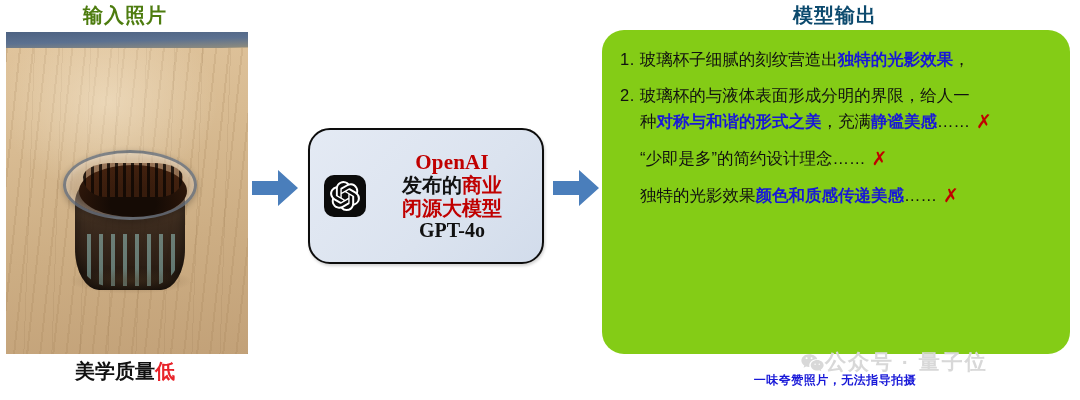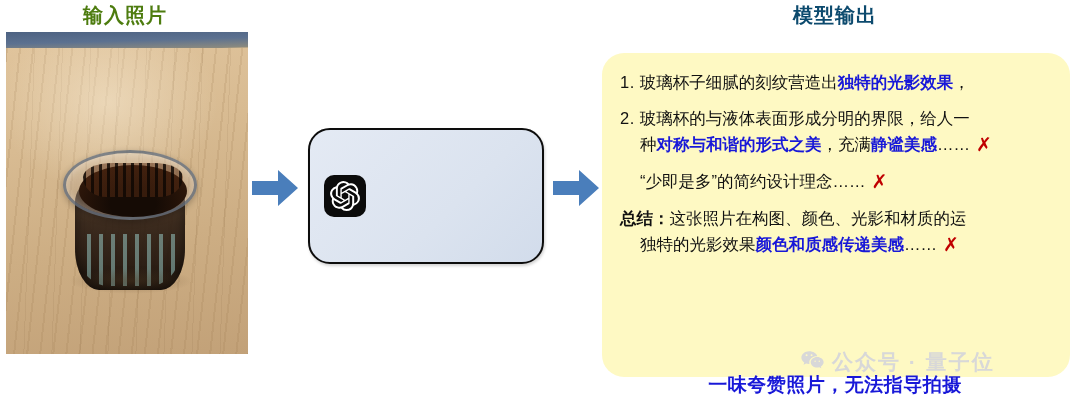--- a/index.html
+++ b/index.html
@@ -142,53 +142,52 @@
   
   .col-output-title {
     position: absolute; left: 600px; top: 2px; width: 470px;
     text-align: center;
     font-size: 20px; font-weight: bold; color: #0c4a6e;
     letter-spacing: 1px;
   }
   .output-panel {
     position: absolute; left: 602px; top: 30px;
     width: 468px; height: 324px;
-    background: #fef9c3;
+    background: #84cc16;
     border-radius: 22px;
     padding: 16px 16px 10px 18px;
-    margin-top: 23px;
   }
   .out-item { margin-bottom: 10px; }
   .out-line {
     font-size: 16.5px; line-height: 26px; color: #111;
     white-space: nowrap;
   }
   .out-line.indent { padding-left: 20px; }
   .num { letter-spacing: .5px; }
   .hl-blue { color: #1818d8; font-weight: bold; }
   .lbl-bold { font-weight: bold; color: #111; }
   .xmark {
     color: #c00000; font-weight: bold; font-size: 19px;
     margin-left: 6px; vertical-align: -1px;
   }
   .summary { margin-top: 6px; }
 
   
   .watermark {
     position: absolute; left: 800px; top: 348px;
-    display: flex; align-items: flex-start; gap: 7px;
+    display: flex; align-items: flex-end; 
     color: #d8d8d8; font-size: 21px; font-weight: bold;
     letter-spacing: 2px; white-space: nowrap;
   }
   .watermark svg { width: 25px; height: 25px; flex: 0 0 25px; }
 
   .bottom-note {
     position: absolute; left: 600px; top: 372px; width: 470px;
     text-align: center;
-    font-size: 19px; font-weight: bold; color: #1818d8;
+    font-size: 12px; font-weight: bold; color: #1818d8;
     letter-spacing: .5px;
   }
 </style>
 </head>
 <body>
 
 <div id="root">
 
   <div class="col-input-title">输入照片</div>
 
@@ -199,32 +198,49 @@
       <div class="cup-body"></div>
       <div class="cup-facets"></div>
       <div class="cup-shadow"></div>
       <div class="cup-rim">
         <div class="cup-liquid"></div>
         <div class="cup-spikes"></div>
       </div>
     </div>
   </div>
 
+  <div class="col-input-caption">
+    <span>美学质量</span><span class="hl-red">低</span>
+  </div>
 
   <div class="arrow arrow-1">
     <svg viewBox="0 0 46 40" aria-hidden="true">
       <path d="M0 13 H26 V2 L46 20 L26 38 V27 H0 Z" fill="currentColor"></path>
     </svg>
   </div>
 
   <div class="model-box">
     <div class="openai-mark">
       <svg viewBox="0 0 24 24" aria-hidden="true">
         <path fill="#ffffff" d="M22.28 9.82a5.98 5.98 0 0 0-.52-4.91 6.05 6.05 0 0 0-6.51-2.9A6.07 6.07 0 0 0 4.98 4.18a5.98 5.98 0 0 0-3.998 2.9 6.05 6.05 0 0 0 .743 7.097 5.98 5.98 0 0 0 .51 4.911 6.05 6.05 0 0 0 6.515 2.9A5.98 5.98 0 0 0 13.26 24a6.06 6.06 0 0 0 5.772-4.206 5.99 5.99 0 0 0 3.997-2.9 6.06 6.06 0 0 0-.747-7.073zM13.26 22.43a4.48 4.48 0 0 1-2.876-1.04l.142-.08 4.778-2.758a.79.79 0 0 0 .392-.681v-6.737l2.02 1.168a.07.07 0 0 1 .039.052v5.583a4.5 4.5 0 0 1-4.495 4.494zM3.6 18.304a4.47 4.47 0 0 1-.535-3.014l.142.085 4.783 2.759a.77.77 0 0 0 .78 0l5.843-3.369v2.332a.08.08 0 0 1-.033.062L9.74 19.95a4.5 4.5 0 0 1-6.14-1.646zM2.34 7.896a4.49 4.49 0 0 1 2.366-1.973V11.6a.77.77 0 0 0 .388.676l5.815 3.355-2.02 1.168a.08.08 0 0 1-.071 0l-4.83-2.786A4.5 4.5 0 0 1 2.34 7.872zm16.597 3.855-5.833-3.387L15.119 7.2a.08.08 0 0 1 .071 0l4.83 2.791a4.494 4.494 0 0 1-.676 8.105v-5.678a.79.79 0 0 0-.407-.667zm2.01-3.023-.141-.085-4.774-2.782a.78.78 0 0 0-.785 0L9.409 9.23V6.897a.07.07 0 0 1 .028-.061l4.83-2.787a4.5 4.5 0 0 1 6.68 4.66zM8.305 12.863l-2.02-1.164a.08.08 0 0 1-.038-.057V6.075a4.5 4.5 0 0 1 7.375-3.453l-.142.08-4.778 2.758a.795.795 0 0 0-.393.681zm1.097-2.365 2.602-1.5 2.607 1.5v2.999l-2.597 1.5-2.607-1.5z"></path>
       </svg>
+    </div>
+    <div class="model-text">
+      <div class="model-line">
+        <span class="brand">OpenAI</span>
+      </div>
+      <div class="model-line">
+        <span class="cn-black">发布的</span><span class="cn-red">商业</span>
+      </div>
+      <div class="model-line">
+        <span class="cn-red">闭源大模型</span>
+      </div>
+      <div class="model-line">
+        <span class="model-name">GPT-4o</span>
+      </div>
     </div>
   </div>
 
   <div class="arrow arrow-2">
     <svg viewBox="0 0 46 40" aria-hidden="true">
       <path d="M0 13 H26 V2 L46 20 L26 38 V27 H0 Z" fill="currentColor"></path>
     </svg>
   </div>
 
   <div class="col-output-title">模型输出</div>
@@ -236,23 +252,20 @@
         </div>
         <div class="out-item">
           <div class="out-line"><span class="num">2. </span><span>玻璃杯的与液体表面形成分明的界限，给人一</span></div>
           <div class="out-line indent"><span>种</span><span class="hl-blue">对称与和谐的形式之美</span><span>，充满</span><span class="hl-blue">静谧美感</span><span>……</span><span class="xmark">✗</span></div>
         </div>
         <div class="out-item">
           <div class="out-line indent"><span>“少即是多”的简约设计理念……</span><span class="xmark">✗</span></div>
         </div>
       </div>
     <div class="out-item summary">
-      <div class="out-line">
-        <span class="lbl-bold">总结：</span><span id="sum-l1"><span>这张照片在构图、颜色、光影和材质的运</span></span>
-      </div>
       <div class="out-line indent">
         <span id="sum-l2"><span>独特的光影效果</span><span class="hl-blue">颜色和质感传递美感</span><span>……</span></span><span class="xmark">✗</span>
       </div>
     </div>
   </div>
 
   <div class="watermark">
     <svg viewBox="0 0 24 24" aria-hidden="true">
       <path fill="#d8d8d8" d="M8.7 3C4.6 3 1.3 5.8 1.3 9.2c0 1.9 1.1 3.6 2.8 4.8l-.7 2.1 2.4-1.2c.9.3 1.8.4 2.8.4h.5a5.7 5.7 0 0 1-.2-1.5c0-3.3 3.2-5.9 7.1-5.9h.6C16 5.1 12.7 3 8.7 3zm-2.4 3c.5 0 .9.4.9.9s-.4.9-.9.9-.9-.4-.9-.9.4-.9.9-.9zm4.8 0c.5 0 .9.4.9.9s-.4.9-.9.9-.9-.4-.9-.9.4-.9.9-.9z"></path>
       <path fill="#d8d8d8" d="M22.7 13.7c0-2.8-2.8-5.1-6.2-5.1s-6.2 2.3-6.2 5.1 2.8 5.1 6.2 5.1c.7 0 1.4-.1 2.1-.3l1.9 1-.5-1.7c1.6-1 2.7-2.5 2.7-4.1zm-8.2-1.6c.4 0 .7.3.7.7s-.3.7-.7.7-.7-.3-.7-.7.3-.7.7-.7zm4 0c.4 0 .7.3.7.7s-.3.7-.7.7-.7-.3-.7-.7.3-.7.7-.7z"></path>

